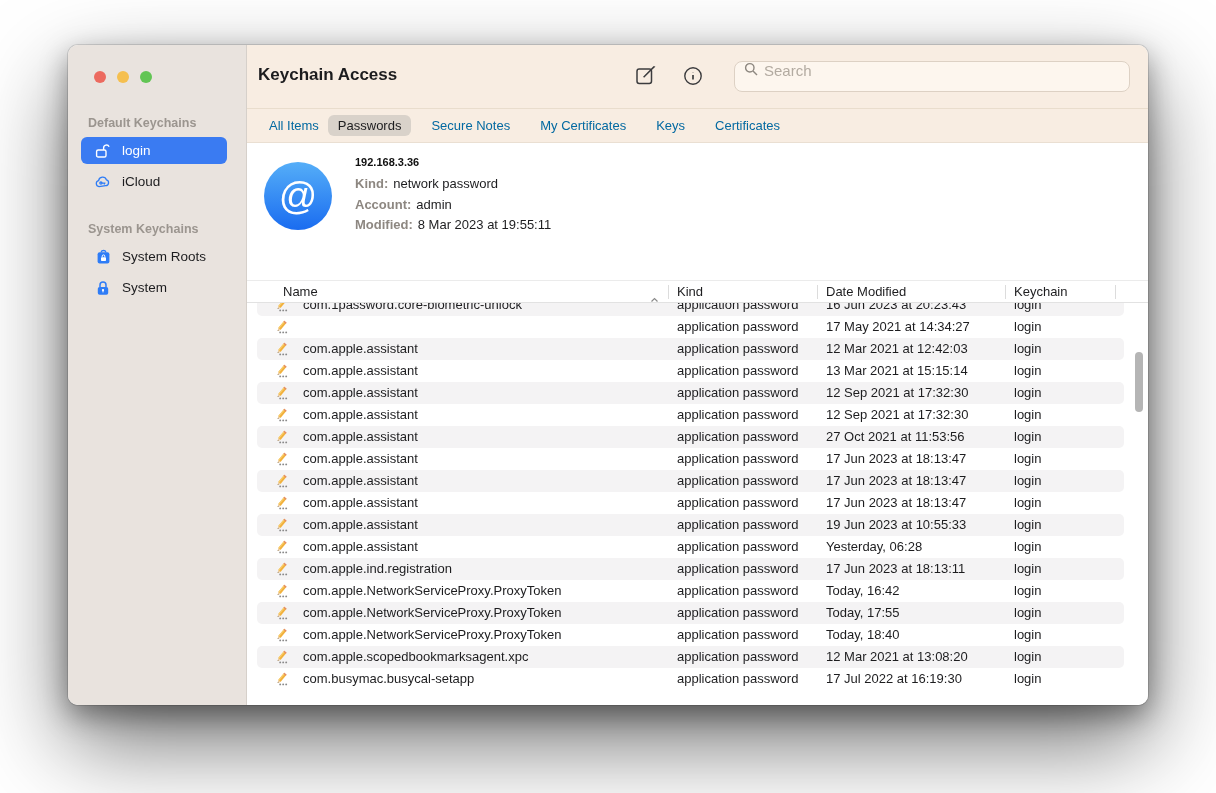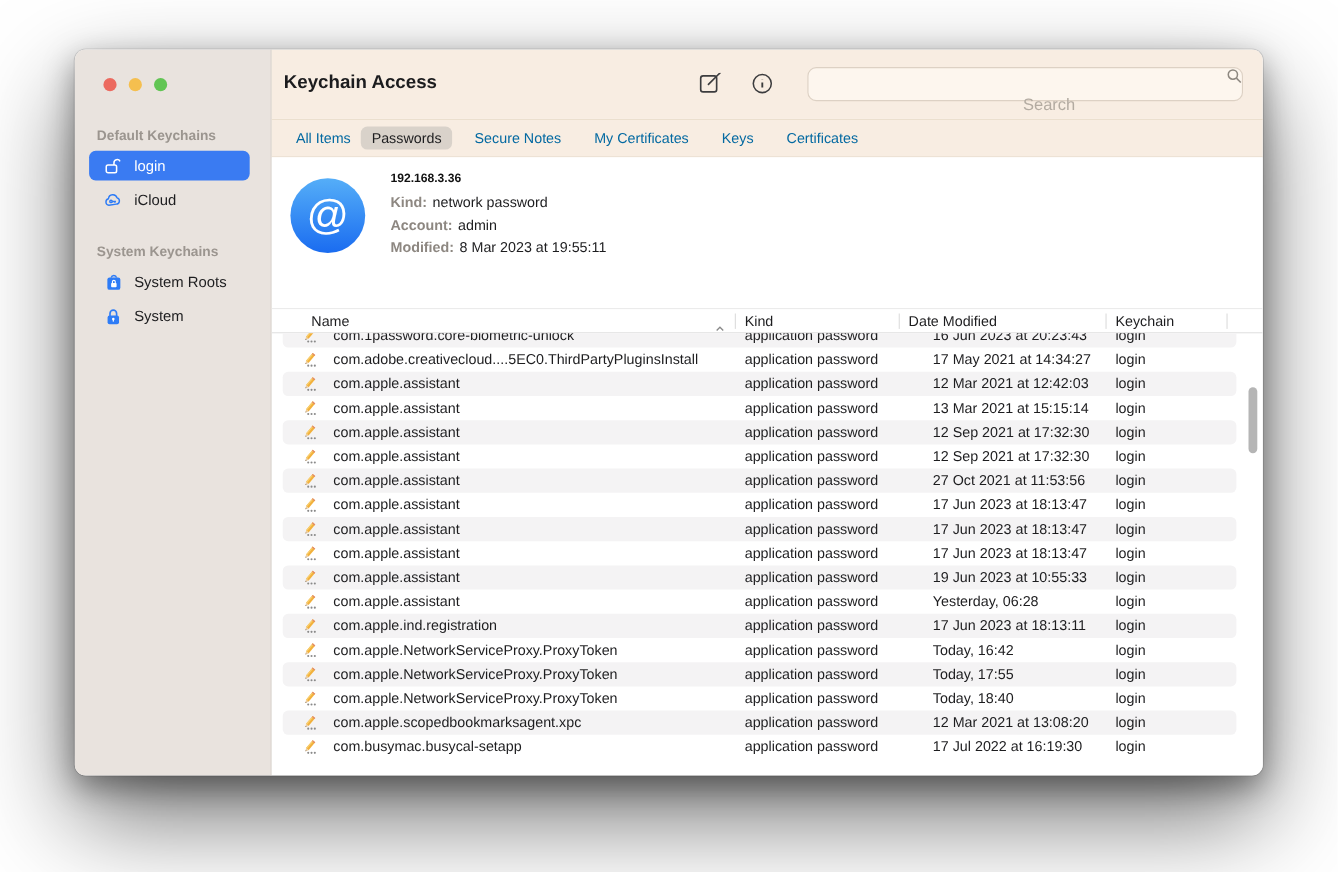--- a/index.html
+++ b/index.html
@@ -26,21 +26,21 @@
   
   .main { flex:1; min-width:0; display:flex; flex-direction:column; }
 
   .toolbar { height:63px; background:#f8ede2; position:relative; flex-shrink:0; }
   .apptitle { position:absolute; left:11px; top:20px; font-size:17px; font-weight:700; color:#1c1c1e; }
   .icon-btn { position:absolute; top:20px; background:none; border:none; cursor:default; }
   .icon-btn.compose { left:388px; }
   .icon-btn.info { left:435px; }
   .search-field { position:absolute; right:18px; top:16px; width:396px; height:31px;
     background:#fdf6ee; border:1px solid #ddd1c4; border-radius:8px;
-    display:flex; align-items:flex-end; padding-left:9px; gap:6px;flex-direction:column; }
+    display:flex; align-items:flex-start; padding-left:9px; gap:6px; }
   .search-field input { flex:1; border:none; background:transparent; outline:none;
     font-size:15px; color:#3a3a3c; font-family:inherit; }
   .search-field input::placeholder { color:#b3aba1; }
 
   .tabbar { height:35px; background:#f8ede2; border-top:1px solid #e9ddcd; border-bottom:1px solid #eadfd2;
     display:flex; align-items:center; padding-left:11px; gap:19px; flex-shrink:0; }
   .tab { font-size:13px; color:#0369a1; white-space:nowrap;margin-left:11px; }
   .tab.active { background:#d9d2ca; color:#1d1d1f; padding:3px 10px; margin:0 -10px; border-radius:6px; }
 
   
@@ -62,21 +62,21 @@
   .sort-ind { position:absolute; left:403px; top:8px; }
   .vsep { position:absolute; top:4px; width:1px; height:14px; background:#dcdcdc; }
   .vsep.s1{ left:421px; } .vsep.s2{ left:570px; } .vsep.s3{ left:758px; } .vsep.s4{ left:868px; }
   .tbody { position:absolute; top:23px; left:0; right:0; bottom:0; overflow:hidden; }
   .trow { height:22px; position:relative; }
   .trow.first-clipped { margin-top:-9px; }
   .trow.striped::before { content:""; position:absolute; left:10px; right:24px; top:0; bottom:0;
     background:#f4f3f4; border-radius:5px; }
   .cell { position:absolute; top:3px; font-size:13px; color:#1d1d1f; white-space:nowrap; z-index:1; }
   .cell.icon { left:26px; top:3px; }
-  .cell.c-name{ left:56px; } .cell.c-kind{ left:430px; } .cell.c-date{ left:601px; } .cell.c-keychain{ left:767px; }
+  .cell.c-name{ left:56px; } .cell.c-kind{ left:430px; } .cell.c-date{ left:579px; } .cell.c-keychain{ left:767px; }
   .scroll-thumb { position:absolute; right:5px; top:72px; width:8px; height:60px;
     border-radius:4px; background:#b5b5b5; }
 </style>
 </head>
 <body>
 
 <div class="page">
   <div class="window">
 
     <aside class="sidebar">
@@ -242,21 +242,20 @@
           <rect x="5.2" y="6" width="9.4" height="1.1" fill="#f8cf70"></rect>
           <polygon points="5.2,6 2.6,7.5 5.2,9" fill="#eccb9c"></polygon>
           <polygon points="3.5,7 2.6,7.5 3.5,8" fill="#5a4632"></polygon>
           <rect x="13.5" y="6" width="1.1" height="3" fill="#e2886d"></rect>
         </g>
         <circle cx="7.2" cy="13.4" r="0.95" fill="#8a8a8a"></circle>
         <circle cx="10.2" cy="13.4" r="0.95" fill="#8a8a8a"></circle>
         <circle cx="13.2" cy="13.4" r="0.95" fill="#8a8a8a"></circle>
       </svg>
     </span>
-    <span class="cell c-name">com.adobe.creativecloud....5EC0.ThirdPartyPluginsInstall</span>
     <span class="cell c-kind">application password</span>
     <span class="cell c-date">17 May 2021 at 14:34:27</span>
     <span class="cell c-keychain">login</span>
   </div>
 
   <div class="trow striped">
     <span class="cell icon">
       <svg width="17" height="16" viewBox="0 0 17 16">
         <g transform="rotate(-50 8.5 7.5)">
           <rect x="5.2" y="6" width="9.4" height="3" fill="#f2b13c"></rect>

